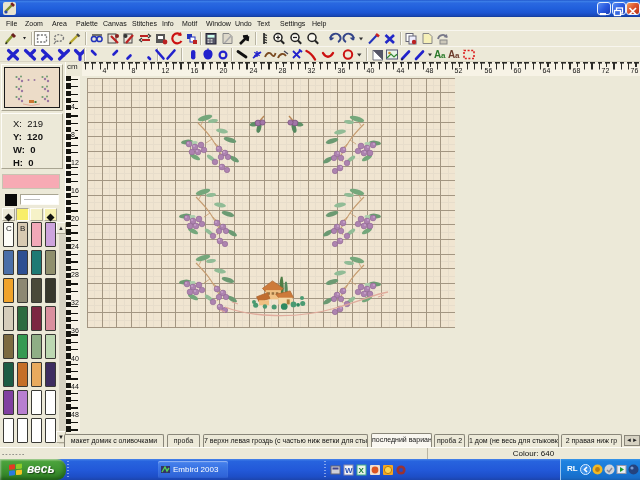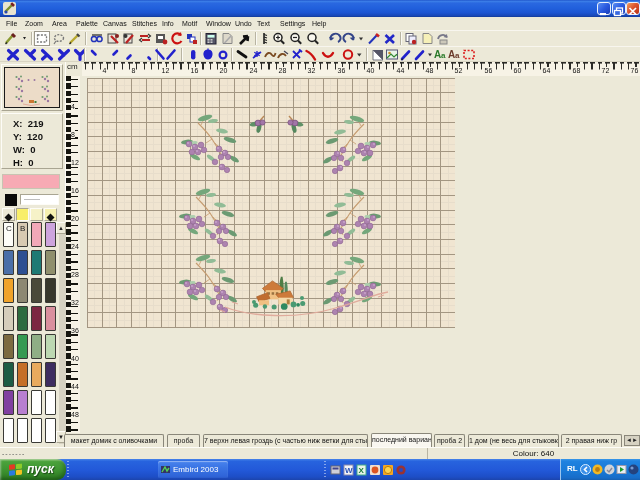--- a/index.html
+++ b/index.html
@@ -469,21 +469,21 @@
             <circle cx="42" cy="28.5" r="1" fill="#6f9a72"></circle>
             <circle cx="23.5" cy="12" r="1" fill="#9a76a2"></circle>
             <circle cx="29.5" cy="12" r="1" fill="#9a76a2"></circle>
             <rect x="24" y="32" width="5" height="3" fill="#cc7733"></rect>
             <rect x="29.5" y="33" width="2" height="2" fill="#3f7f3f"></rect>
             <path d="M18 36 q8 3 17 0" stroke="#e0ab9c" stroke-width="1" fill="none"></path>
           </svg>
 </div>
       </div>
 <div class="abs raised" style="left:1px;top:51px;width:62px;height:56px">
-<div class="abs" style="left:11px;top:4px;font-size:9.5px;font-weight:bold;color:#111">X:&nbsp;&nbsp;219</div>
+<div class="abs" style="left:11px;top:4px;font-size:9.5px;font-weight:normal;color:#111">X:&nbsp;&nbsp;219</div>
 <div class="abs" style="left:11px;top:17px;font-size:9.5px;font-weight:bold;color:#111">Y:&nbsp;&nbsp;120</div>
 <div class="abs" style="left:11px;top:30px;font-size:9.5px;font-weight:bold;color:#111">W:&nbsp;&nbsp;0</div>
 <div class="abs" style="left:11px;top:43px;font-size:9.5px;font-weight:bold;color:#111">H:&nbsp;&nbsp;0</div>
 </div>
 <div class="abs" style="left:2px;top:112px;width:58px;height:15px;background:#f7aab4;border:1px solid #c8c4b2"></div>
 <div class="abs" style="left:5px;top:132px;width:12px;height:12px;background:#0a0a0a"></div>
 <div class="abs sunk" style="left:20px;top:132px;width:39px;height:11px;background:#fff;font-size:6px;color:#555;line-height:9px;padding-left:3px">--------</div>
 <div class="abs raised" style="left:2px;top:146px;width:13px;height:13px"><svg width="11" height="11">
           <path d="M5.5 1.5 L9.5 5.5 L5.5 9.5 L1.5 5.5 z" fill="#111"></path>
         </svg></div>
@@ -685,21 +685,21 @@
 <div id="task" class="abs">
 <div id="start">
         <svg style="position:absolute;left:8px;top:4px" width="15" height="14" viewBox="0 0 15 14">
  <g transform="skewY(-6)">
             <rect x="1" y="2" width="6" height="5" rx="1" fill="#e33a24"></rect>
             <rect x="8" y="2" width="6" height="5" rx="1" fill="#8ccc2a"></rect>
             <rect x="1" y="8" width="6" height="5" rx="1" fill="#2a7ae0"></rect>
             <rect x="8" y="8" width="6" height="5" rx="1" fill="#f2c320"></rect>
           </g>
         </svg>
- <div class="t">пуск</div>
+ <div class="t">весь</div>
       </div>
 <div class="taskbtn" style="left:158px;width:70px;background:linear-gradient(180deg,#4984ee,#3a74e4 40%,#2f64d8 90%,#2a5ac8);box-shadow:inset 0 1px 1px rgba(255,255,255,.4);padding-left:15px"><svg class="ic" viewBox="0 0 9 9">
           <rect x="0" y="1" width="9" height="7" fill="#336"></rect>
           <path d="M1 7 L4 2 L6 6 L8 3" stroke="#5c5" stroke-width="1.4" fill="none"></path>
         </svg>Embird 2003</div>
 <div class="abs" style="left:67px;top:2px;width:2px;height:17px;background:repeating-linear-gradient(180deg,rgba(255,255,255,.45) 0 1.5px,transparent 1.5px 3px)"></div>
 <div class="abs" style="left:324px;top:2px;width:2px;height:17px;background:repeating-linear-gradient(180deg,rgba(255,255,255,.45) 0 1.5px,transparent 1.5px 3px)"></div>
 <svg class="abs" style="left:330px;top:5px" width="12" height="12" viewBox="0 0 12 12">
         <rect x="1" y="2" width="9" height="8" fill="#cfcfd8" stroke="#667"></rect>
         <rect x="2.5" y="3.5" width="6" height="2" fill="#448"></rect>

